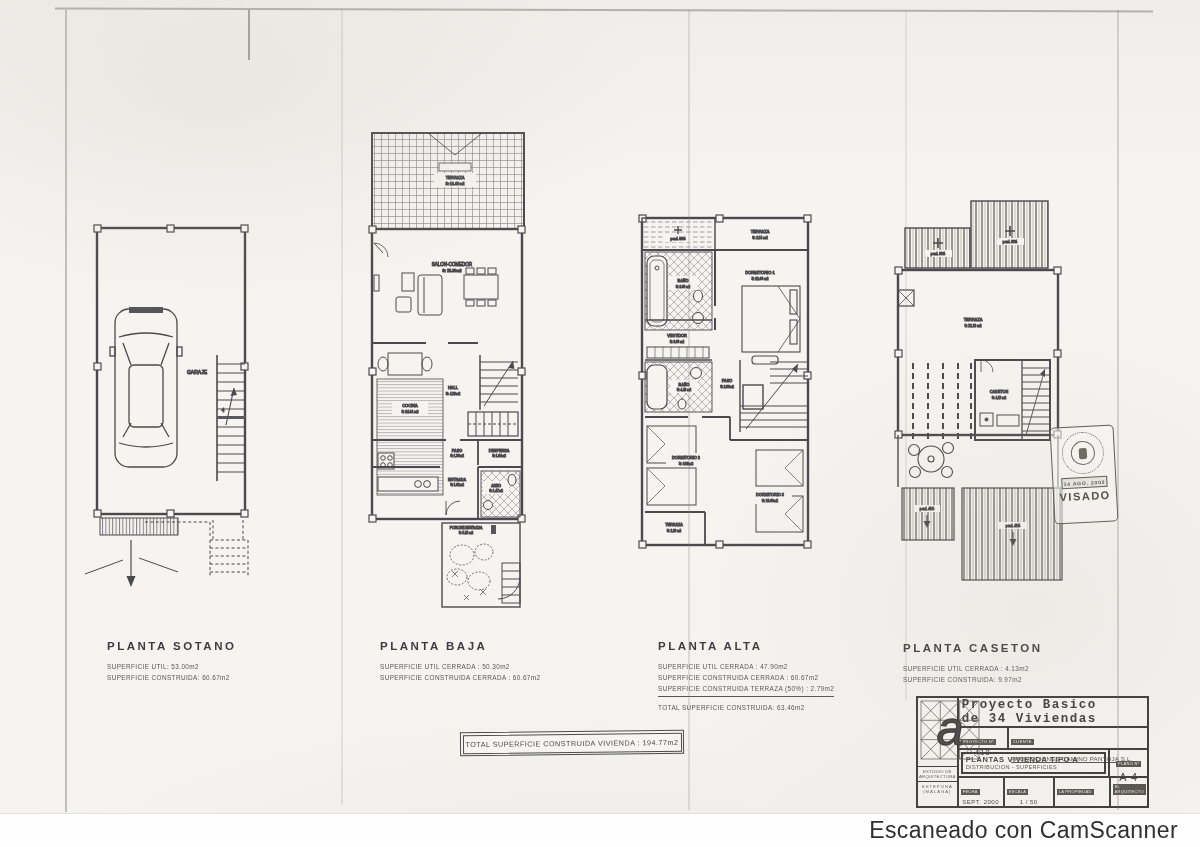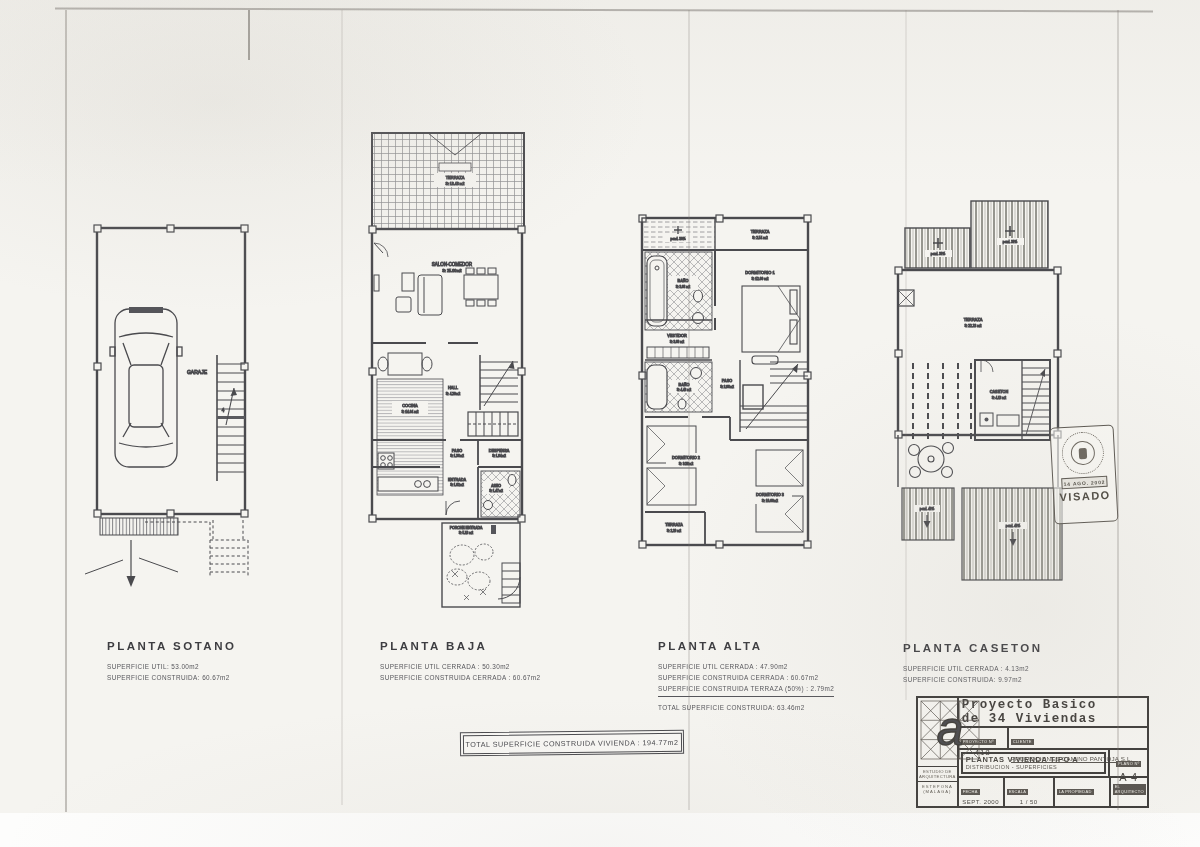--- a/index.html
+++ b/index.html
@@ -547,13 +547,16 @@
 
   <div class="topline"></div>
   <div class="fold" style="left:65px;height:802px;background:rgba(110,105,98,.38)"></div>
   <div class="fold" style="left:248px;height:50px;background:rgba(90,86,80,.55)"></div>
   <div class="fold" style="left:341px;height:795px;background:rgba(120,115,108,.14)"></div>
   <div class="fold" style="left:688px;height:800px;background:rgba(120,115,108,.20)"></div>
   <div class="fold" style="left:905px;height:690px;background:rgba(120,115,108,.13)"></div>
   <div class="fold" style="left:1117px;height:800px;background:rgba(115,110,103,.26)"></div>
   <div class="shade"></div>
 
+  <div class="credit-bar">
+    <div class="credit">Escaneado con CamScanner</div>
+  </div>
 </div>
 
 </body></html>

